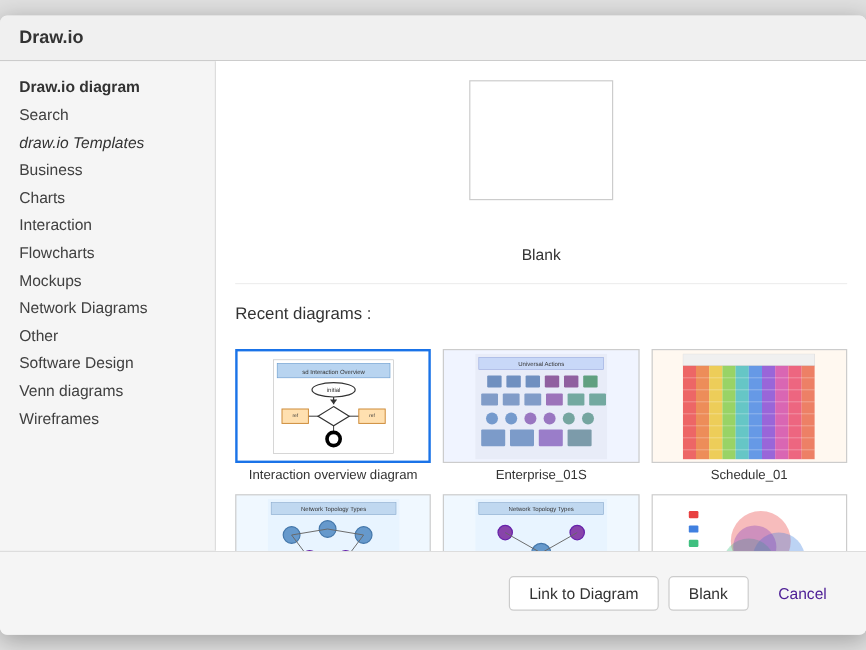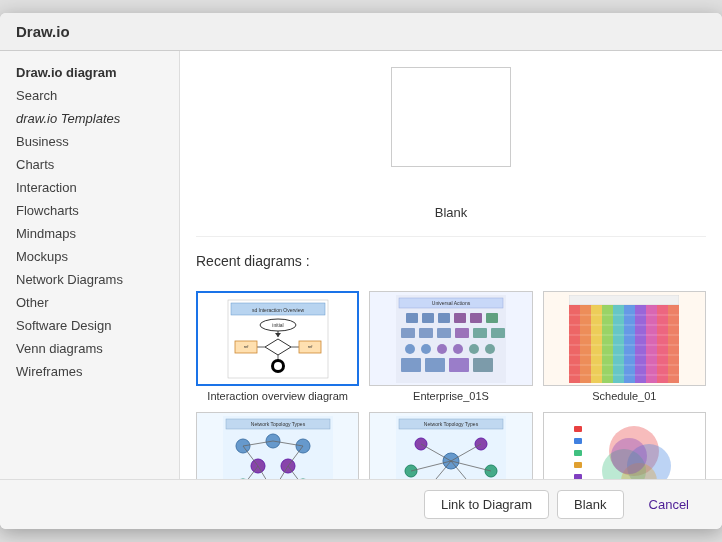--- a/index.html
+++ b/index.html
@@ -121,21 +121,21 @@
     }
     .diagram-label {
       font-size: 11px;
       color: #333;
       text-align: center;
     }
     .dialog-footer {
       display: flex;
       justify-content: flex-end;
       align-items: center;
-      padding: 10px 16px;
+      padding: 20px 16px;
       background: #f5f5f5;
       border-top: 1px solid #ddd;
       gap: 8px;
       flex-shrink: 0;
     }
     .btn {
       padding: 6px 16px;
       border-radius: 4px;
       font-size: 13px;
       cursor: pointer;
@@ -172,21 +172,20 @@
   <div class="dialog-title">Draw.io</div>
   <div class="dialog-body">
     <div class="sidebar">
       <div class="sidebar-section-title">Draw.io diagram</div>
       <div class="sidebar-item">Search</div>
       <div class="sidebar-italic">draw.io Templates</div>
       <div class="sidebar-item">Business</div>
       <div class="sidebar-item">Charts</div>
       <div class="sidebar-item">Interaction</div>
       <div class="sidebar-item">Flowcharts</div>
-      <div class="sidebar-item">Mindmaps</div>
       <div class="sidebar-item">Mockups</div>
       <div class="sidebar-item">Network Diagrams</div>
       <div class="sidebar-item">Other</div>
       <div class="sidebar-item">Software Design</div>
       <div class="sidebar-item">Venn diagrams</div>
       <div class="sidebar-item">Wireframes</div>
     </div>
     <div class="main-content">
       <div class="blank-section">
         <div class="blank-thumb"></div>

